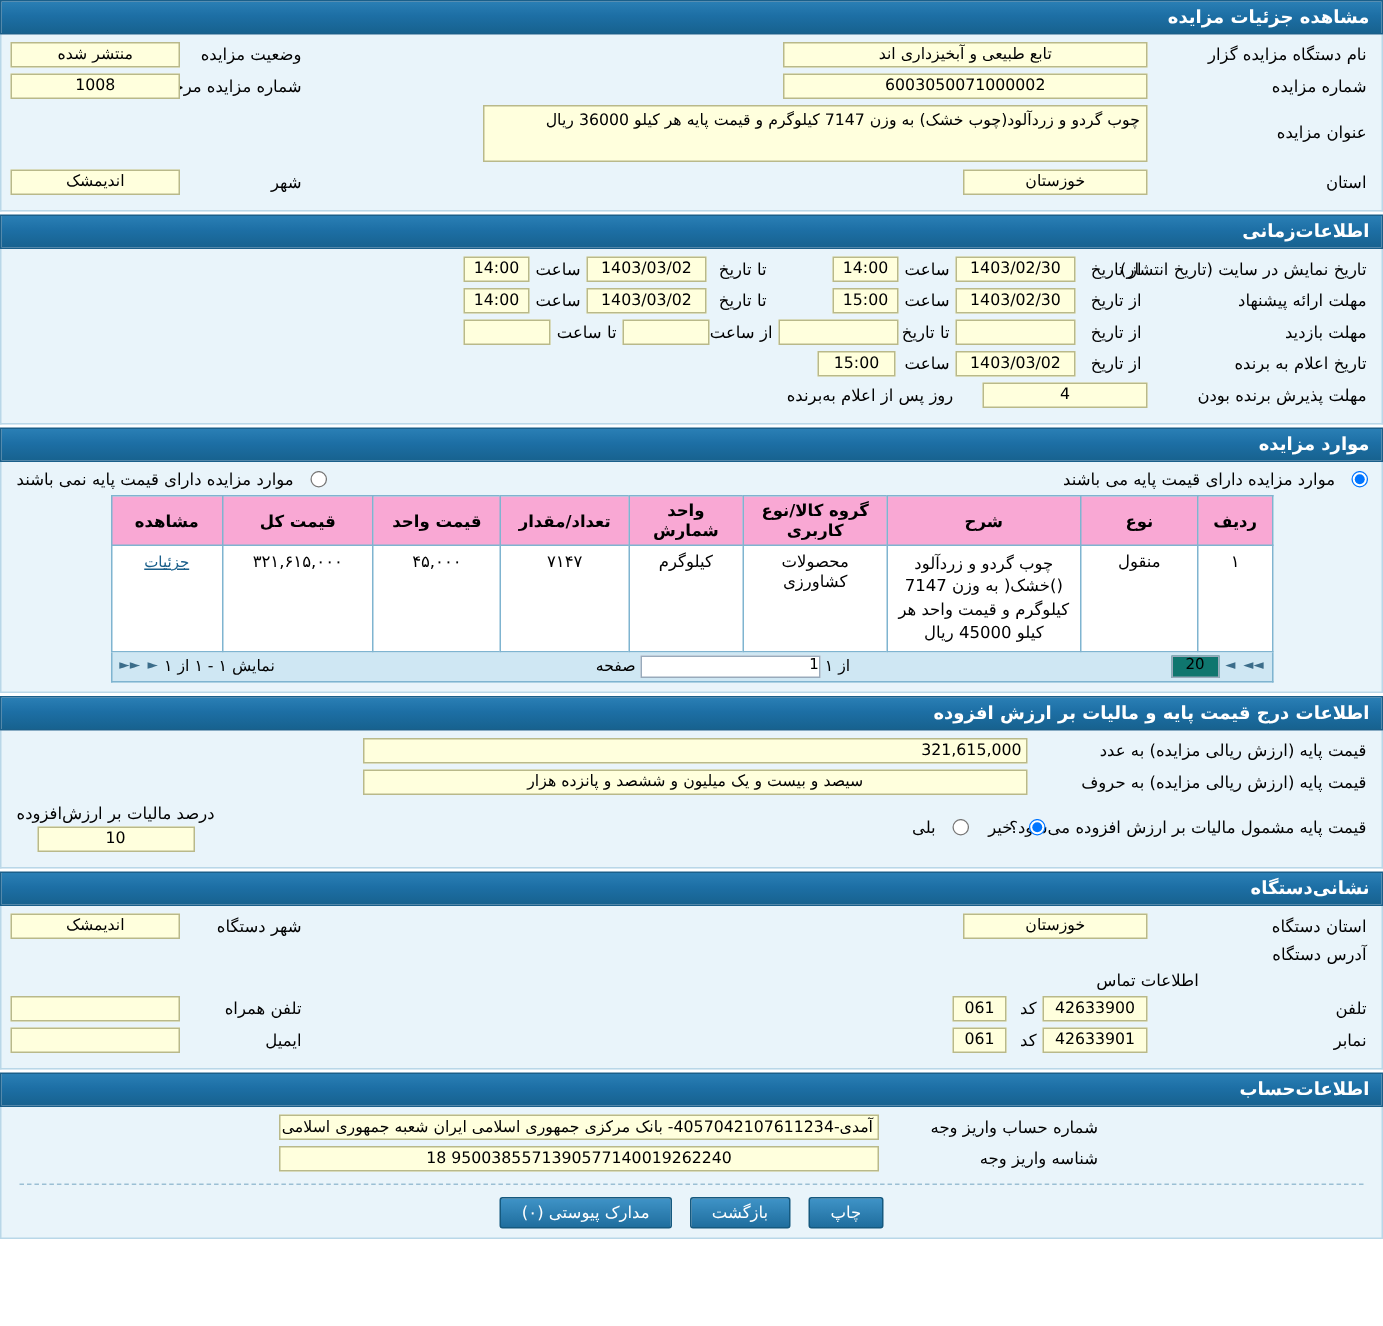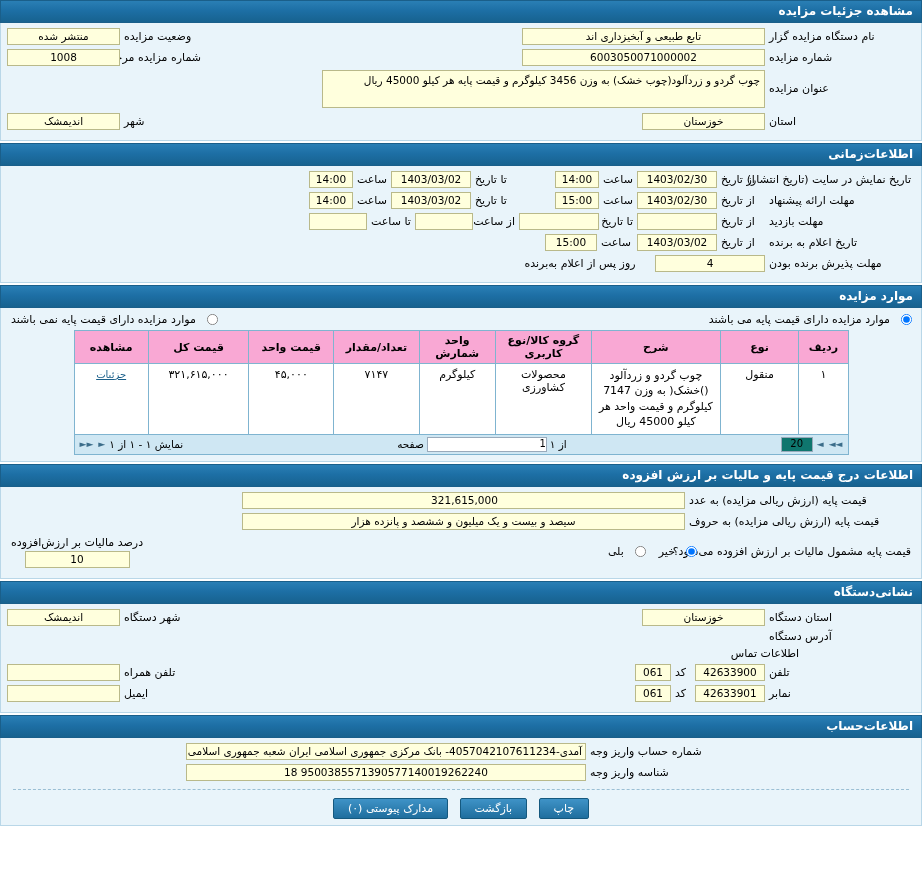--- a/index.html
+++ b/index.html
@@ -30,21 +30,21 @@
   }
   .section-body {
     border: 1px solid #b9d7e8;
     border-top: none;
     background: #e9f4fa;
     padding: 5px 6px 6px 6px;
   }
 
   .row { display: flex; align-items: center; margin-bottom: 4px; flex-wrap: nowrap; }
   .lbl {
-    text-align: left;
+    text-align: right;
     color: #000;
     font-size: 11px;
     padding: 0 4px;
     white-space: nowrap;
   }
   .fld {
     background: #ffffdd;
     border: 1px solid #b9b98a;
     height: 17px;
     line-height: 15px;
@@ -157,21 +157,21 @@
       <div class="row">
         <div class="lbl" style="width:150px">شماره مزایده</div>
         <div class="fld" style="width:243px">6003050071000002</div>
         <div style="flex:1"></div>
         <div class="lbl" style="width:85px">شماره مزایده مرجع</div>
         <div class="fld" style="width:113px">1008</div>
       </div>
 
       <div class="row" style="align-items:flex-start">
         <div class="lbl" style="width:150px;padding-top:12px">عنوان مزایده</div>
-        <div class="area" style="width:443px;height:38px">چوب گردو و زردآلود(چوب خشک) به وزن 3456 کیلوگرم و قیمت پایه هر کیلو 45000 ریال</div>
+        <div class="area" style="width:443px;height:38px">چوب گردو و زردآلود(چوب خشک) به وزن 7147 کیلوگرم و قیمت پایه هر کیلو 36000 ریال</div>
       </div>
 
       <div class="row" style="margin-top:5px">
         <div class="lbl" style="width:150px">استان</div>
         <div class="fld" style="width:123px">خوزستان</div>
         <div style="flex:1"></div>
         <div class="lbl" style="width:85px">شهر</div>
         <div class="fld" style="width:113px">اندیمشک</div>
       </div>
 
@@ -303,21 +303,21 @@
 
     </div>
   </div>
 
   <div class="section">
     <div class="section-header">اطلاعات درج قیمت پایه و مالیات بر ارزش افزوده</div>
     <div class="section-body">
 
       <div class="row">
         <div class="lbl" style="width:230px">قیمت پایه (ارزش ریالی مزایده) به عدد</div>
-        <div class="fld" style="width:443px;text-align:center;padding-left:5px">321,615,000</div>
+        <div class="fld" style="width:443px;text-align:right;padding-left:5px">321,615,000</div>
       </div>
 
       <div class="row">
         <div class="lbl" style="width:230px">قیمت پایه (ارزش ریالی مزایده) به حروف</div>
         <div class="fld" style="width:443px">سیصد و بیست و یک میلیون و ششصد و پانزده هزار</div>
       </div>
 
       <div class="row" style="margin-top:6px">
         <div class="lbl" style="width:215px">قیمت پایه مشمول مالیات بر ارزش افزوده می‌شود؟</div>
         <div class="radio-row">

